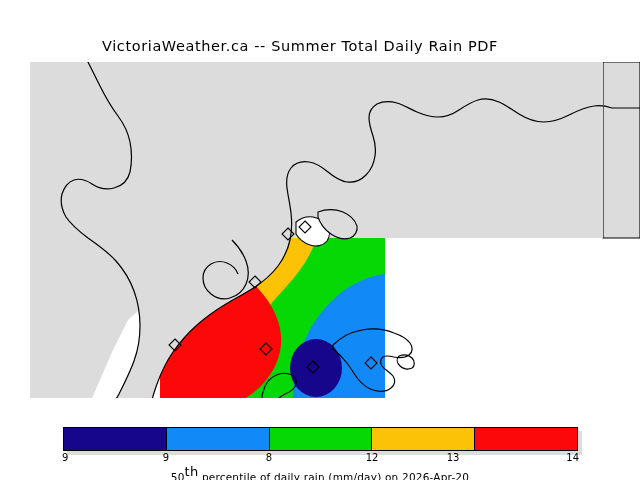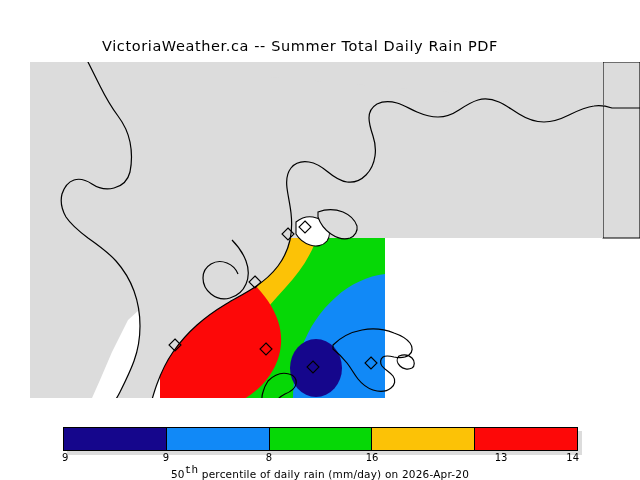--- a/index.html
+++ b/index.html
@@ -95,23 +95,22 @@
     left: 0;
     width: 640px;
     text-align: center;
     font-family: "DejaVu Sans", sans-serif;
     font-size: 10.5px;
     color: #000000;
     letter-spacing: 0.2px;
     white-space: nowrap;
   }
   #cb-caption sup {
-    font-size: 11px;
+    font-size: 13px;
     vertical-align: super;
-    font-family: Liberation Mono, monospace;
   }
 </style>
 </head>
 <body>
 
 <div id="page">
 
   <div id="chart-title">VictoriaWeather.ca -- Summer Total Daily Rain PDF</div>
 
   <div id="map-panel">
@@ -296,20 +295,20 @@
       <div class="cb-cell" style="background:#15068c"></div>
       <div class="cb-cell" style="background:#1189f7"></div>
       <div class="cb-cell" style="background:#06d806"></div>
       <div class="cb-cell" style="background:#fcc206"></div>
       <div class="cb-cell" style="background:#fd0808"></div>
     </div>
 
     <div class="cb-tick first" style="left:64px">9</div>
     <div class="cb-tick" style="left:166px">9</div>
     <div class="cb-tick" style="left:269px">8</div>
-    <div class="cb-tick" style="left:372px">16</div>
-    <div class="cb-tick" style="left:501px">13</div>
+    <div class="cb-tick" style="left:372px">12</div>
+    <div class="cb-tick" style="left:453px">13</div>
     <div class="cb-tick last" style="left:578px">14</div>
 
     <div id="cb-caption"><span>50</span><sup>th</sup><span> percentile of daily rain (mm/day) on 2026-Apr-20</span></div>
   </div>
 
 </div>
 
 </body></html>

